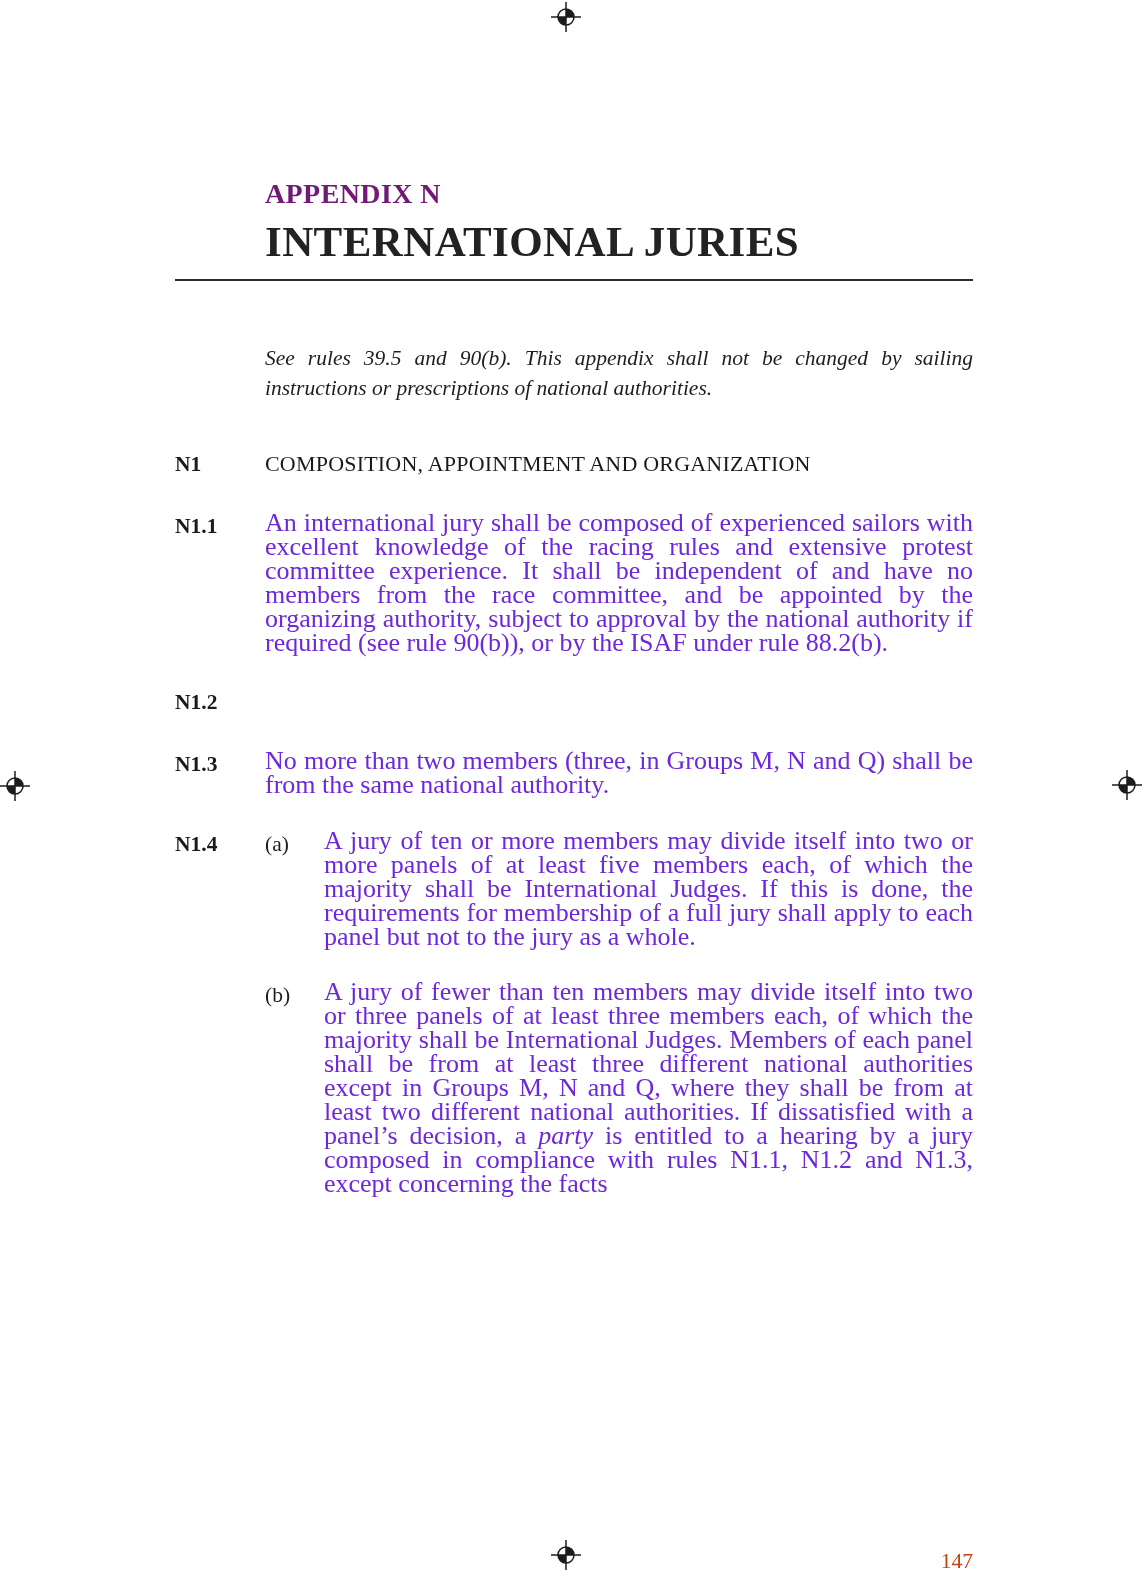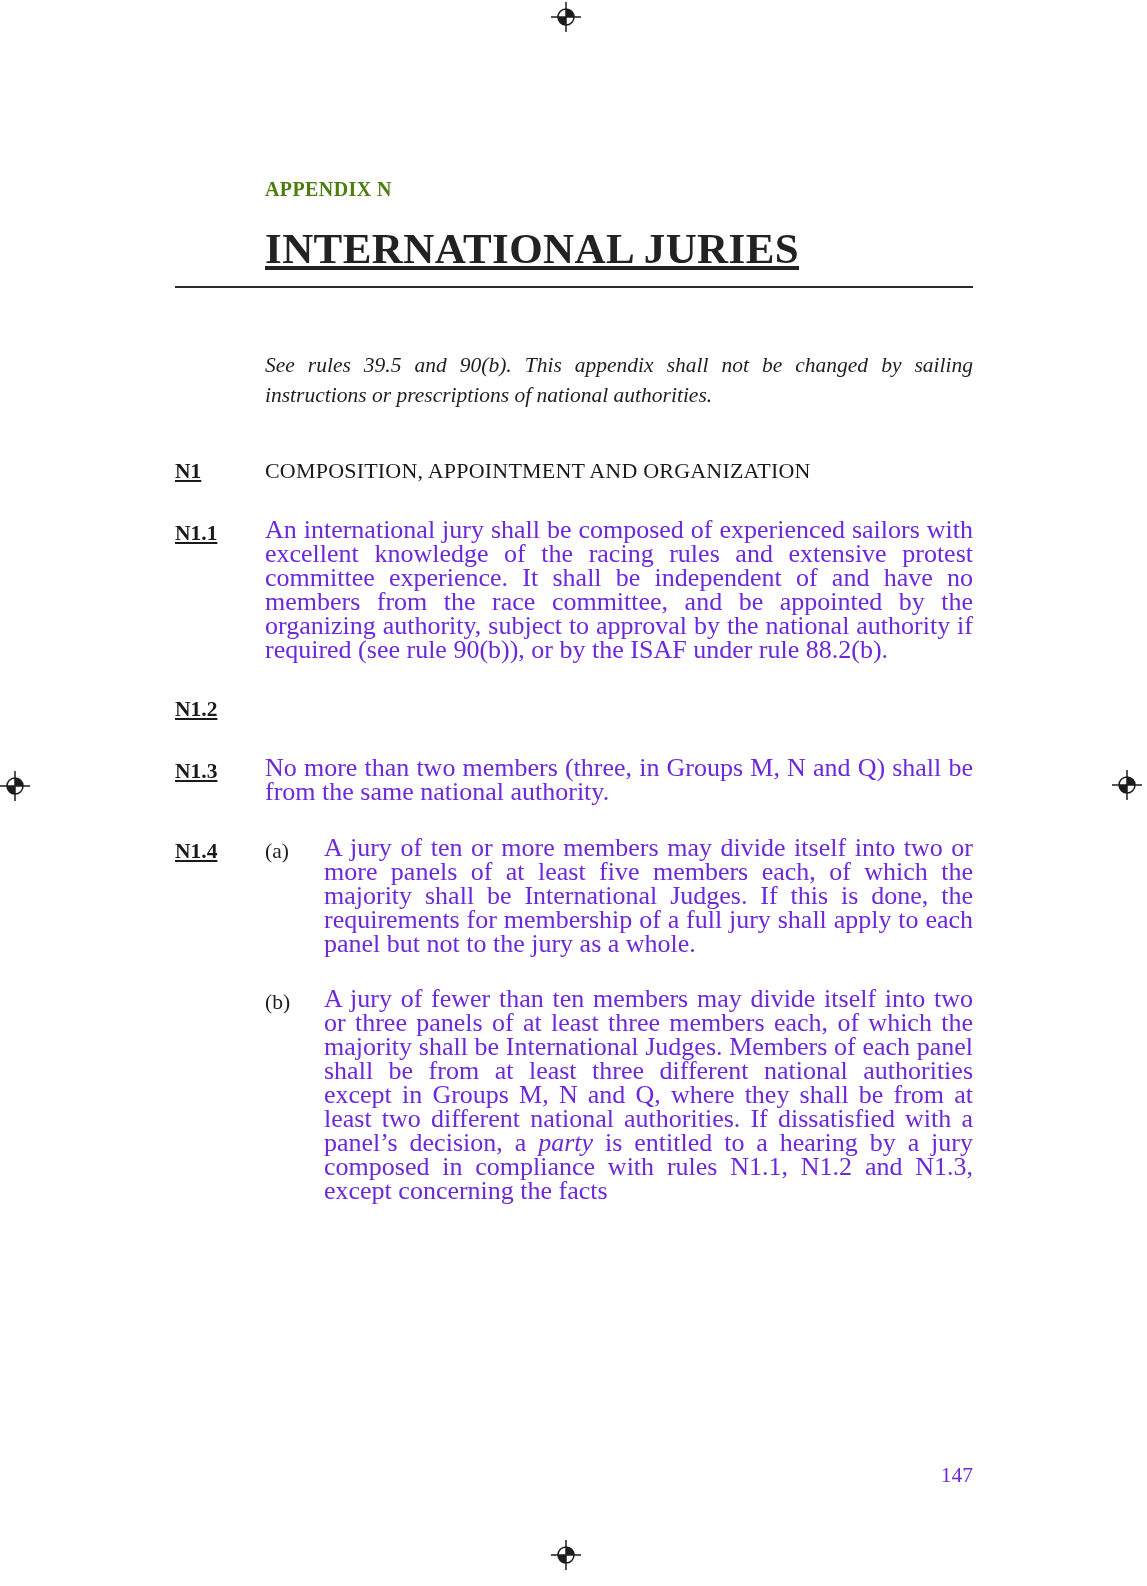--- a/index.html
+++ b/index.html
@@ -22,34 +22,33 @@
 
   .content {
     position: absolute;
     left: 175px;
     top: 178px;
     width: 798px;
   }
   .title-block { }
   .appendix-label {
     margin-left: 90px;
-    font-size: 20px;
+    font-size: 28px;
     font-weight: bold;
     letter-spacing: 0.4px;
-    color: #4d7c0f;
+    color: #701a75;
   }
   .doc-title {
     margin-left: 90px;
-    margin-top: 25px;
+    margin-top: 9px;
     font-size: 43px;
     font-weight: 600;
     letter-spacing: 0.4px;
     color: #222;
     line-height: 1.05;
-    text-decoration: underline;
   }
   .title-rule {
     margin-top: 15px;
     border: none;
     border-top: 2px solid #2b2b2b;
     width: 100%;
   }
   .intro {
     margin-left: 90px;
     margin-top: 62px;
@@ -60,21 +59,20 @@
     color: #1e1e1e;
   }
   .rule-row { display: flex; align-items: flex-start; }
   .rule-num {
     flex: 0 0 90px;
     width: 90px;
     font-weight: bold;
     font-size: 21.5px;
     line-height: 30px;
     color: #1a1a1a;
-    text-decoration: underline;
   }
   .section-heading-row { margin-top: 46px; }
   .section-title {
     font-size: 22px;
     font-weight: normal;
     line-height: 30px;
     letter-spacing: 0.2px;
     color: #1a1a1a;
   }
   .rule-body-row { margin-top: 32px; }
@@ -92,23 +90,23 @@
     flex: 0 0 59px;
     width: 59px;
     font-size: 21.5px;
     line-height: 30px;
     color: #1e1e1e;
   }
   .rule-text em { font-style: italic; }
   .page-number {
     position: absolute;
     right: 174px;
-    top: 1463px;
+    top: 1549px;
     font-size: 21.5px;
-    color: #6d28d9;
+    color: #c2410c;
   }
 </style>
 </head>
 <body>
 
 <div class="page">
 
   <svg class="regmark top" viewBox="0 0 30 30">
     <line x1="0" y1="15" x2="30" y2="15" stroke="#1c1c1c" stroke-width="1.5"></line>
     <line x1="15" y1="0" x2="15" y2="30" stroke="#1c1c1c" stroke-width="1.5"></line>

